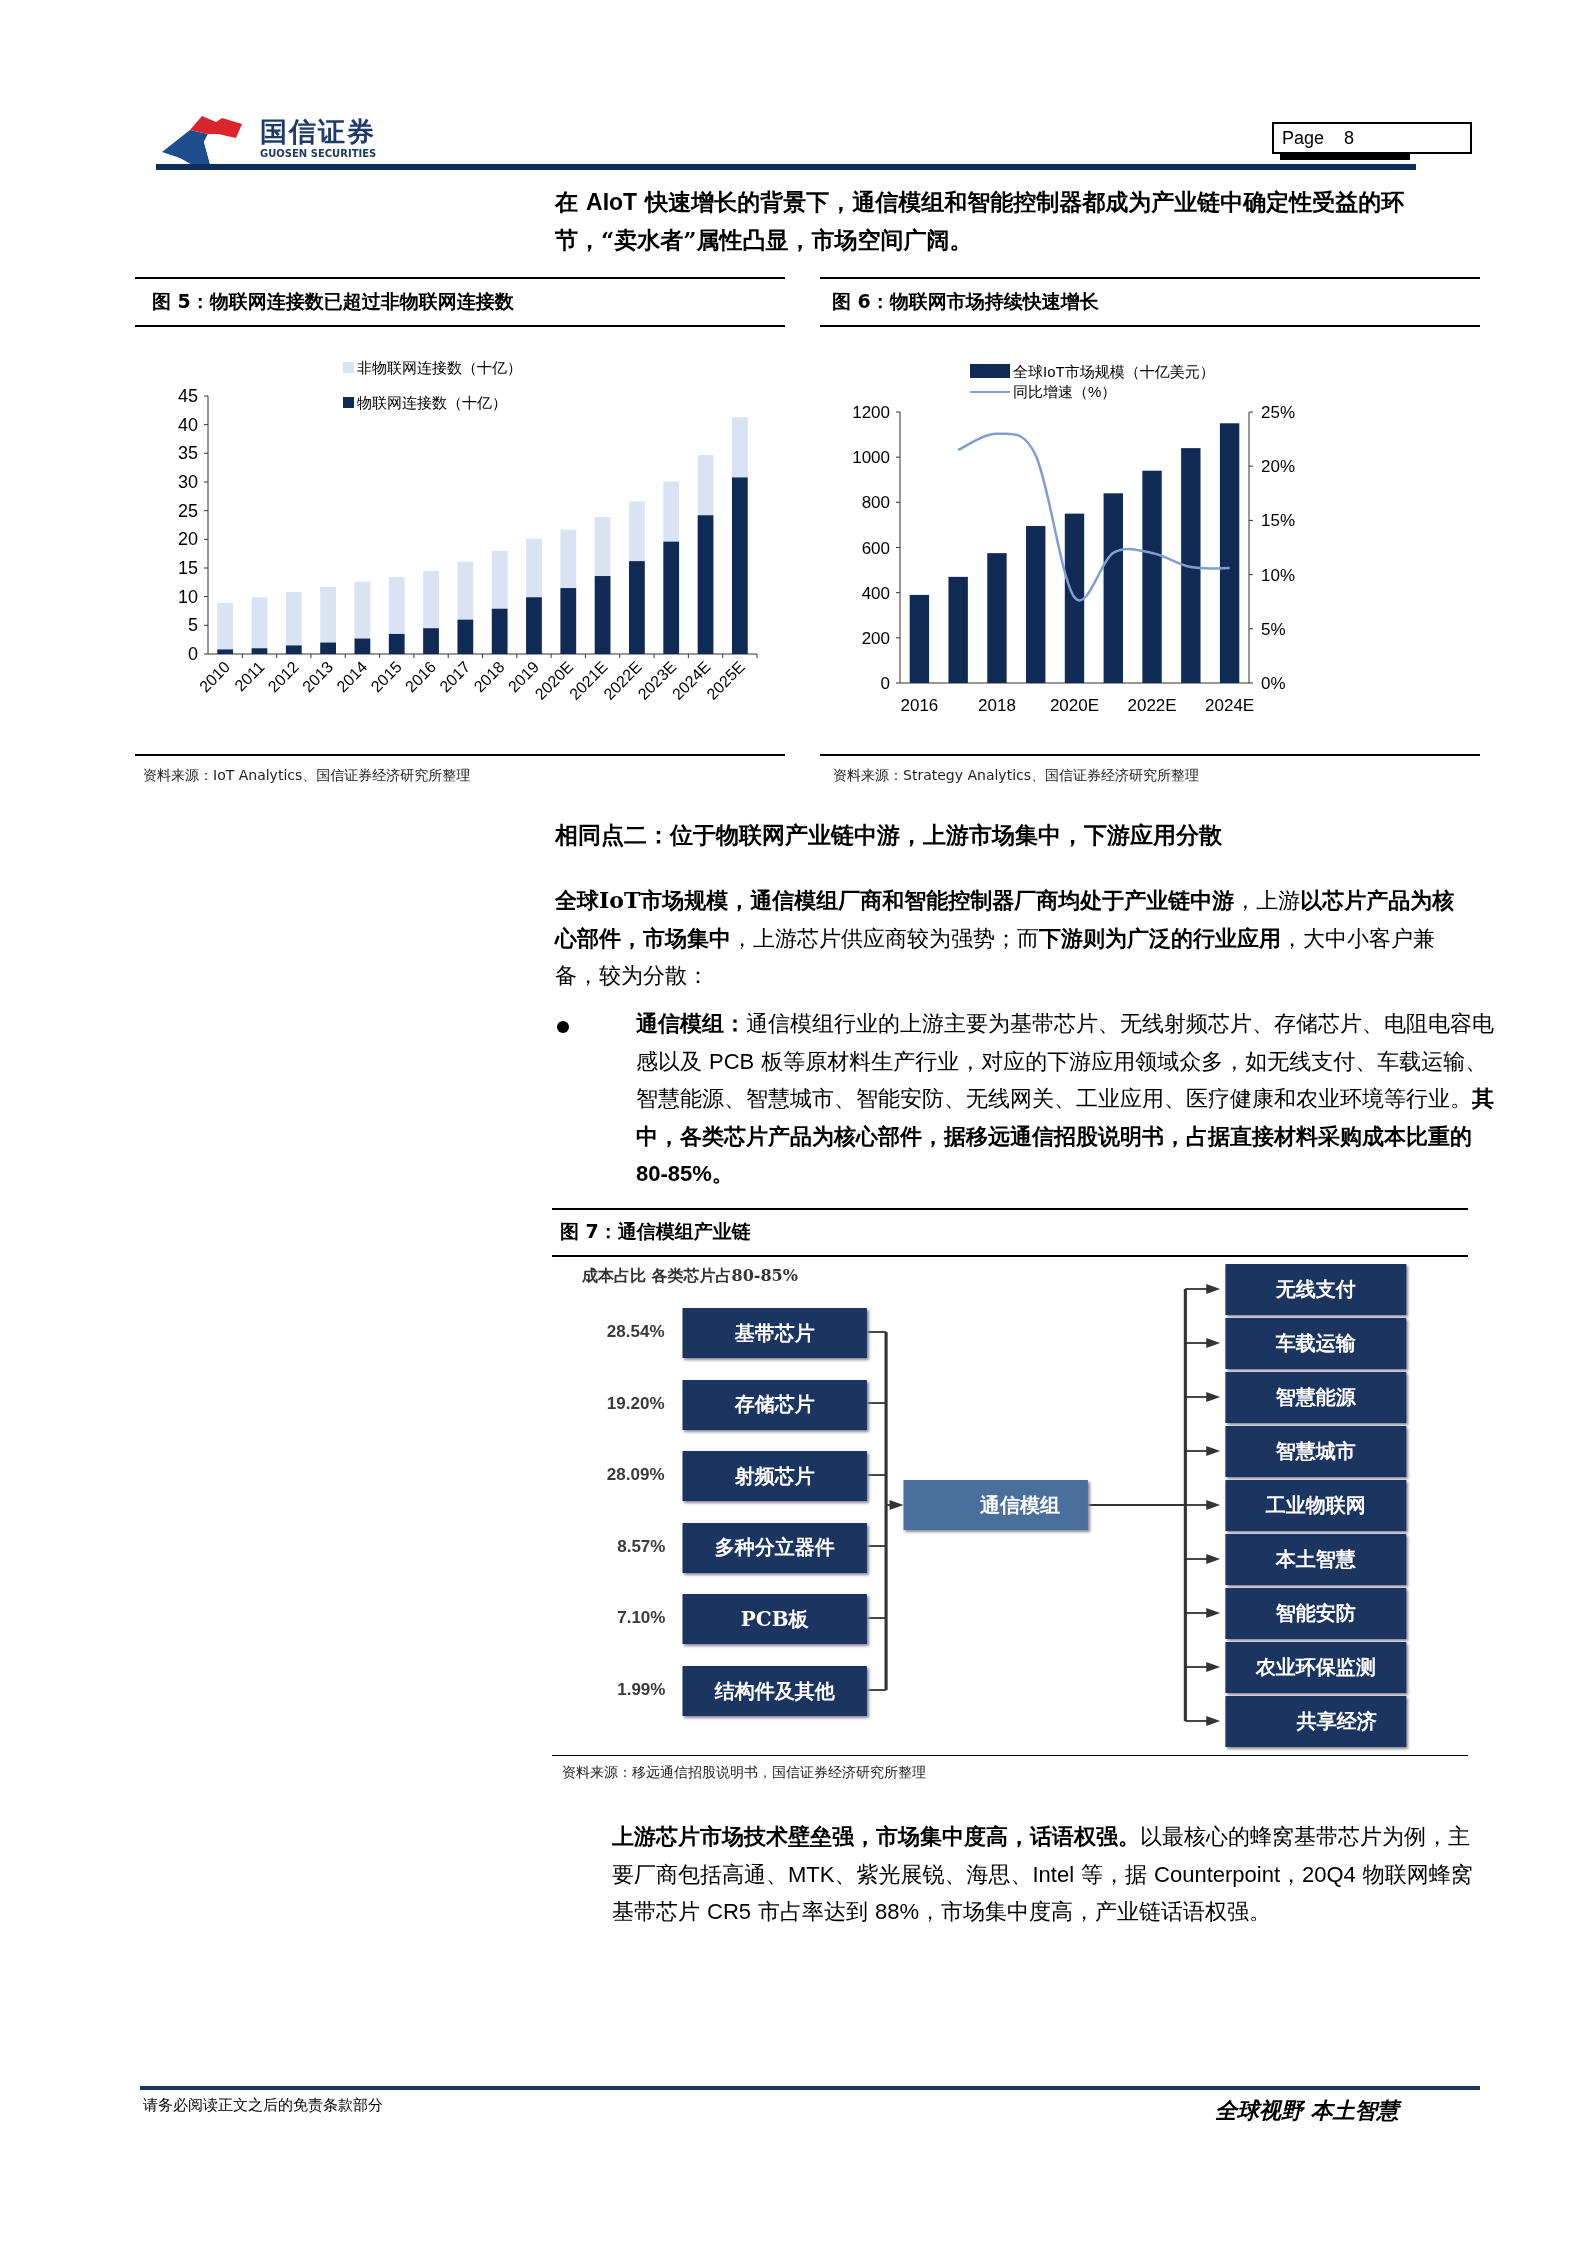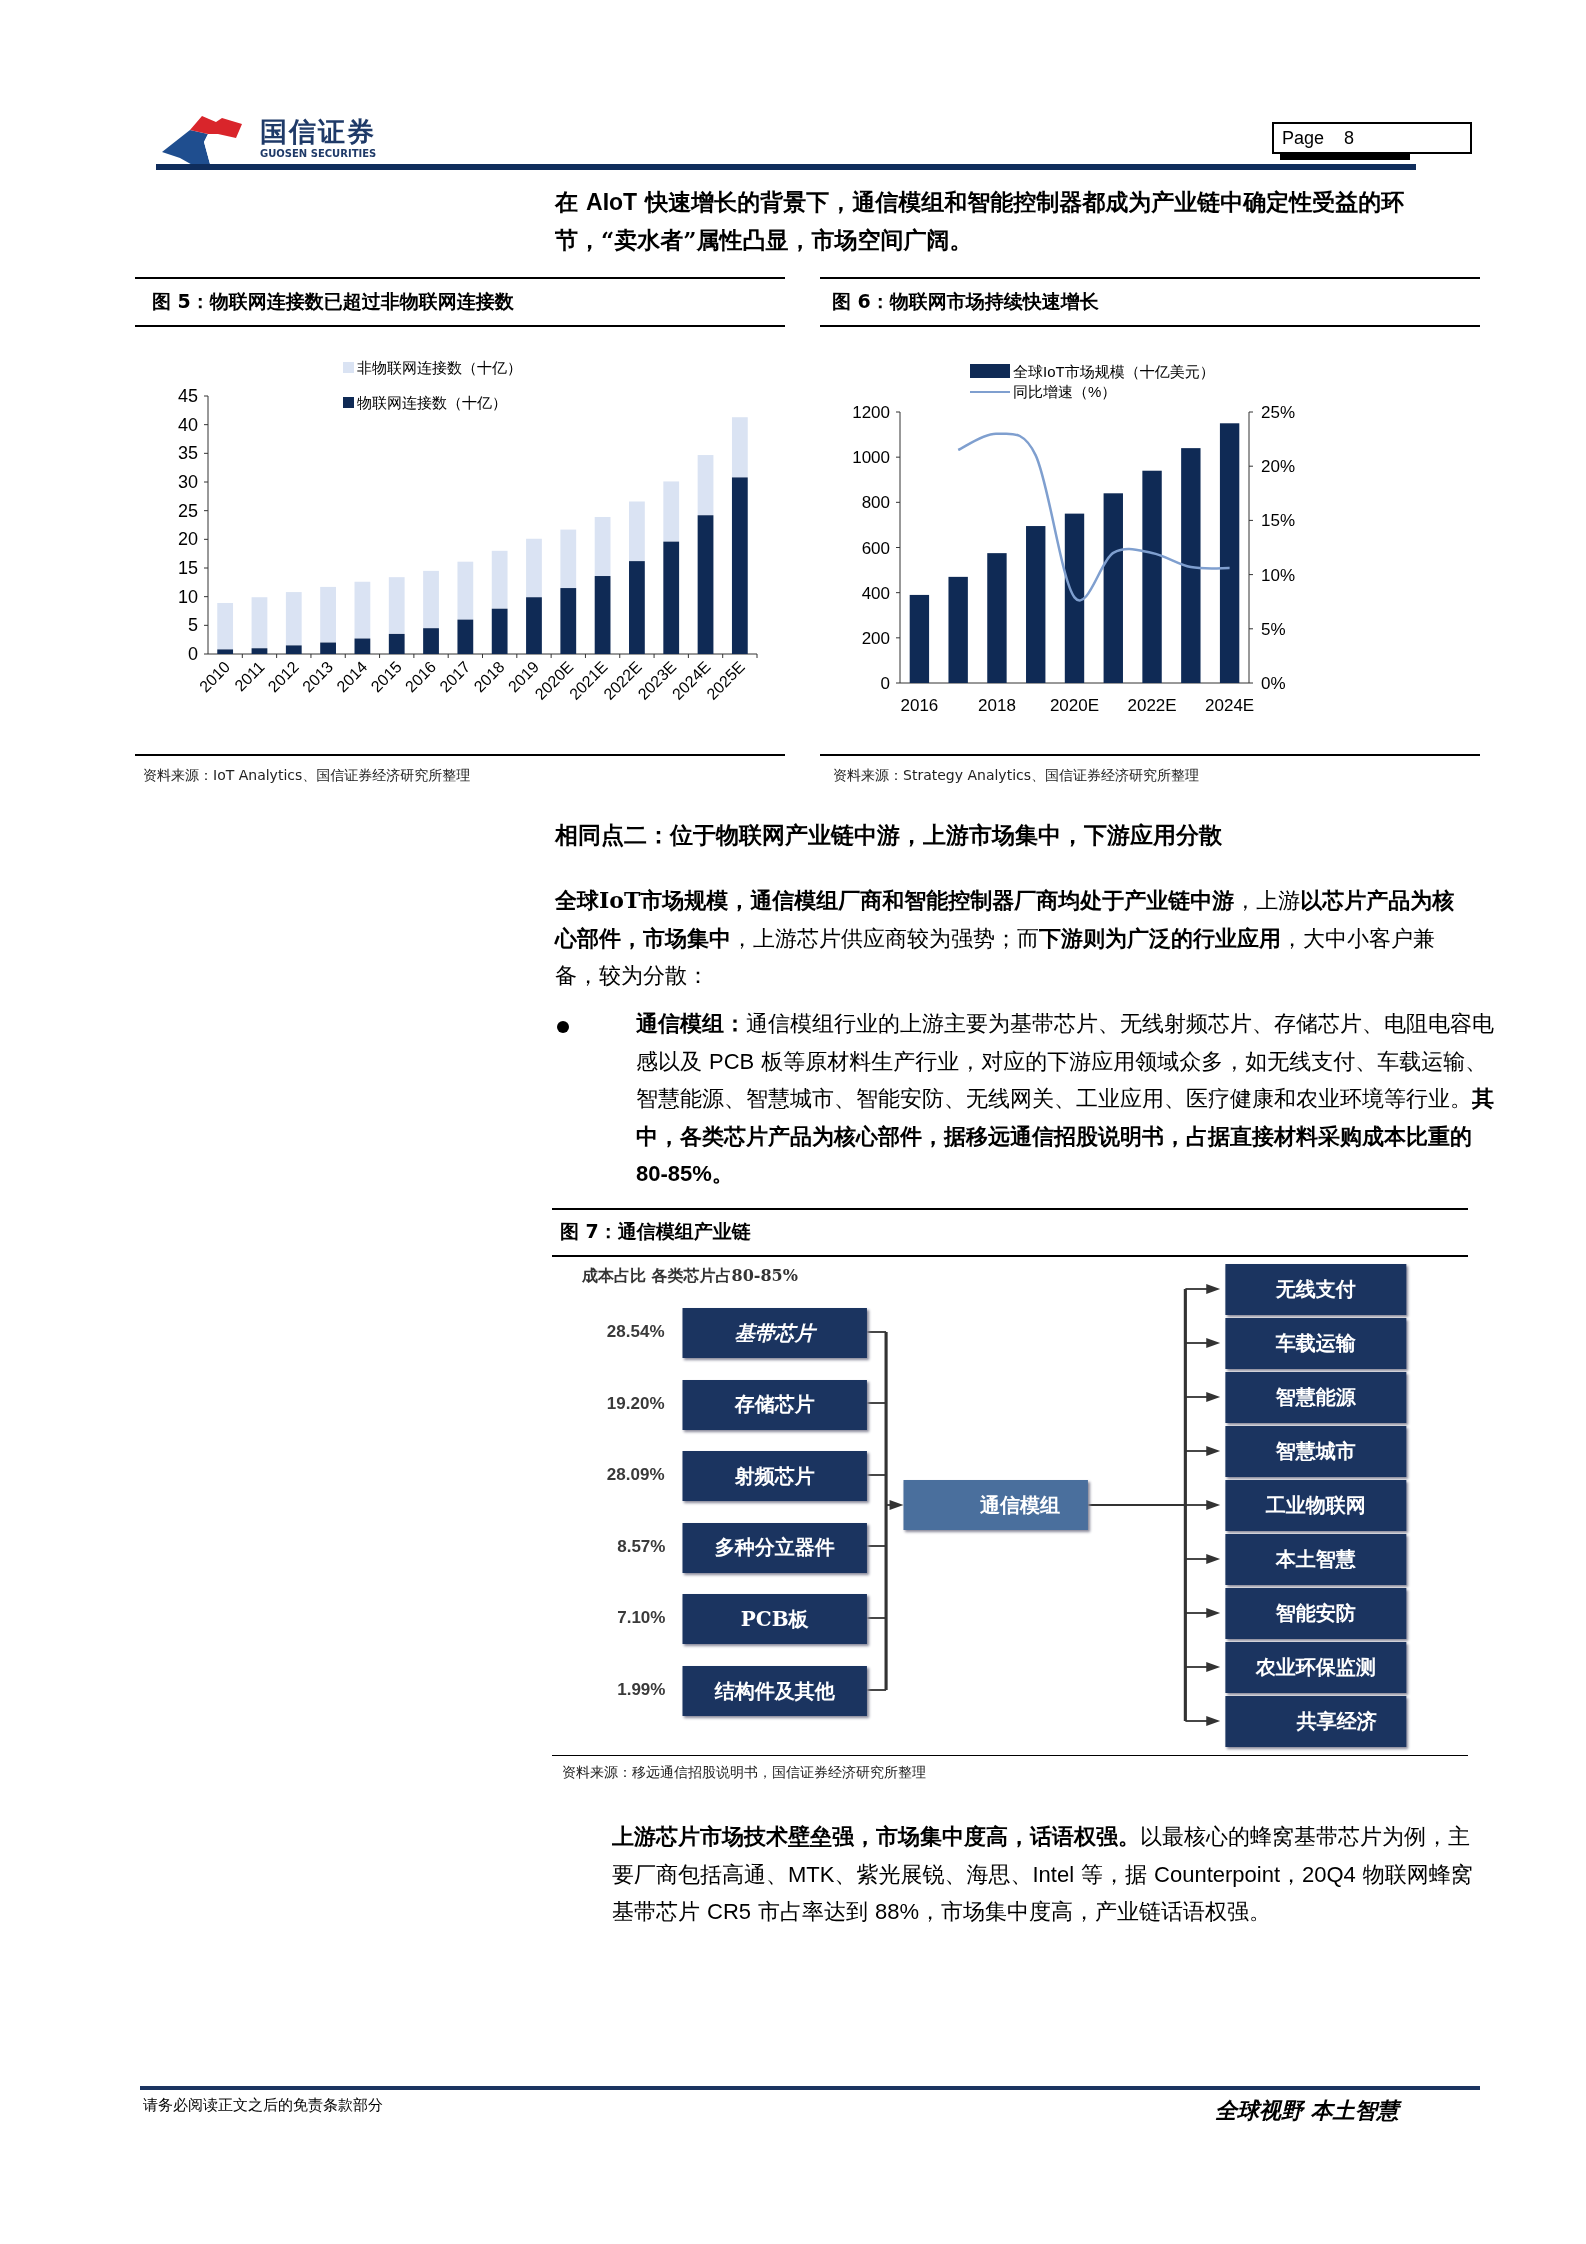--- a/index.html
+++ b/index.html
@@ -277,21 +277,21 @@
       <polygon points="376,240 384,245 376,250"></polygon>
       <polygon points="376,294 384,299 376,304"></polygon>
       <polygon points="376,348 384,353 376,358"></polygon>
       <polygon points="376,402 384,407 376,412"></polygon>
       <polygon points="376,456 384,461 376,466"></polygon>
     </g>
   </svg>
       <div id="fig7-inputs">
         <div class="diag-pct" data-name="input-cost-share" style="left: -15px; top: 62px; text-align: right;"><span data-name="node-label" style="display: inline-block; transform: scale(0.575, 1); white-space: nowrap; transform-origin: 100% 50%;">28.54%</span></div>
         <div class="diag-box" data-name="input-node" style="left: 75px; top: 48px; width: 106px; height: 50px;">
-          <span data-name="node-label" style="display: inline-block; transform: scale(0.575, 1); white-space: nowrap; font-style: italic;">基带芯片</span>
+          <span data-name="node-label" style="display: inline-block; transform: scale(0.575, 1); white-space: nowrap;">基带芯片</span>
         </div>
         <div class="diag-pct" data-name="input-cost-share" style="left: -15px; top: 133.6px; text-align: right;"><span data-name="node-label" style="display: inline-block; transform: scale(0.575, 1); white-space: nowrap; transform-origin: 100% 50%;">19.20%</span></div>
         <div class="diag-box" data-name="input-node" style="left: 75px; top: 119.6px; width: 106px; height: 50px;">
           <span data-name="node-label" style="display: inline-block; transform: scale(0.575, 1); white-space: nowrap;">存储芯片</span>
         </div>
         <div class="diag-pct" data-name="input-cost-share" style="left: -15px; top: 205.2px; text-align: right;"><span data-name="node-label" style="display: inline-block; transform: scale(0.575, 1); white-space: nowrap; transform-origin: 100% 50%;">28.09%</span></div>
         <div class="diag-box" data-name="input-node" style="left: 75px; top: 191.2px; width: 106px; height: 50px;">
           <span data-name="node-label" style="display: inline-block; transform: scale(0.575, 1); white-space: nowrap;">射频芯片</span>
         </div>
         <div class="diag-pct" data-name="input-cost-share" style="left: -15px; top: 276.8px; text-align: right;"><span data-name="node-label" style="display: inline-block; transform: scale(0.575, 1); white-space: nowrap; transform-origin: 100% 50%;">8.57%</span></div>

